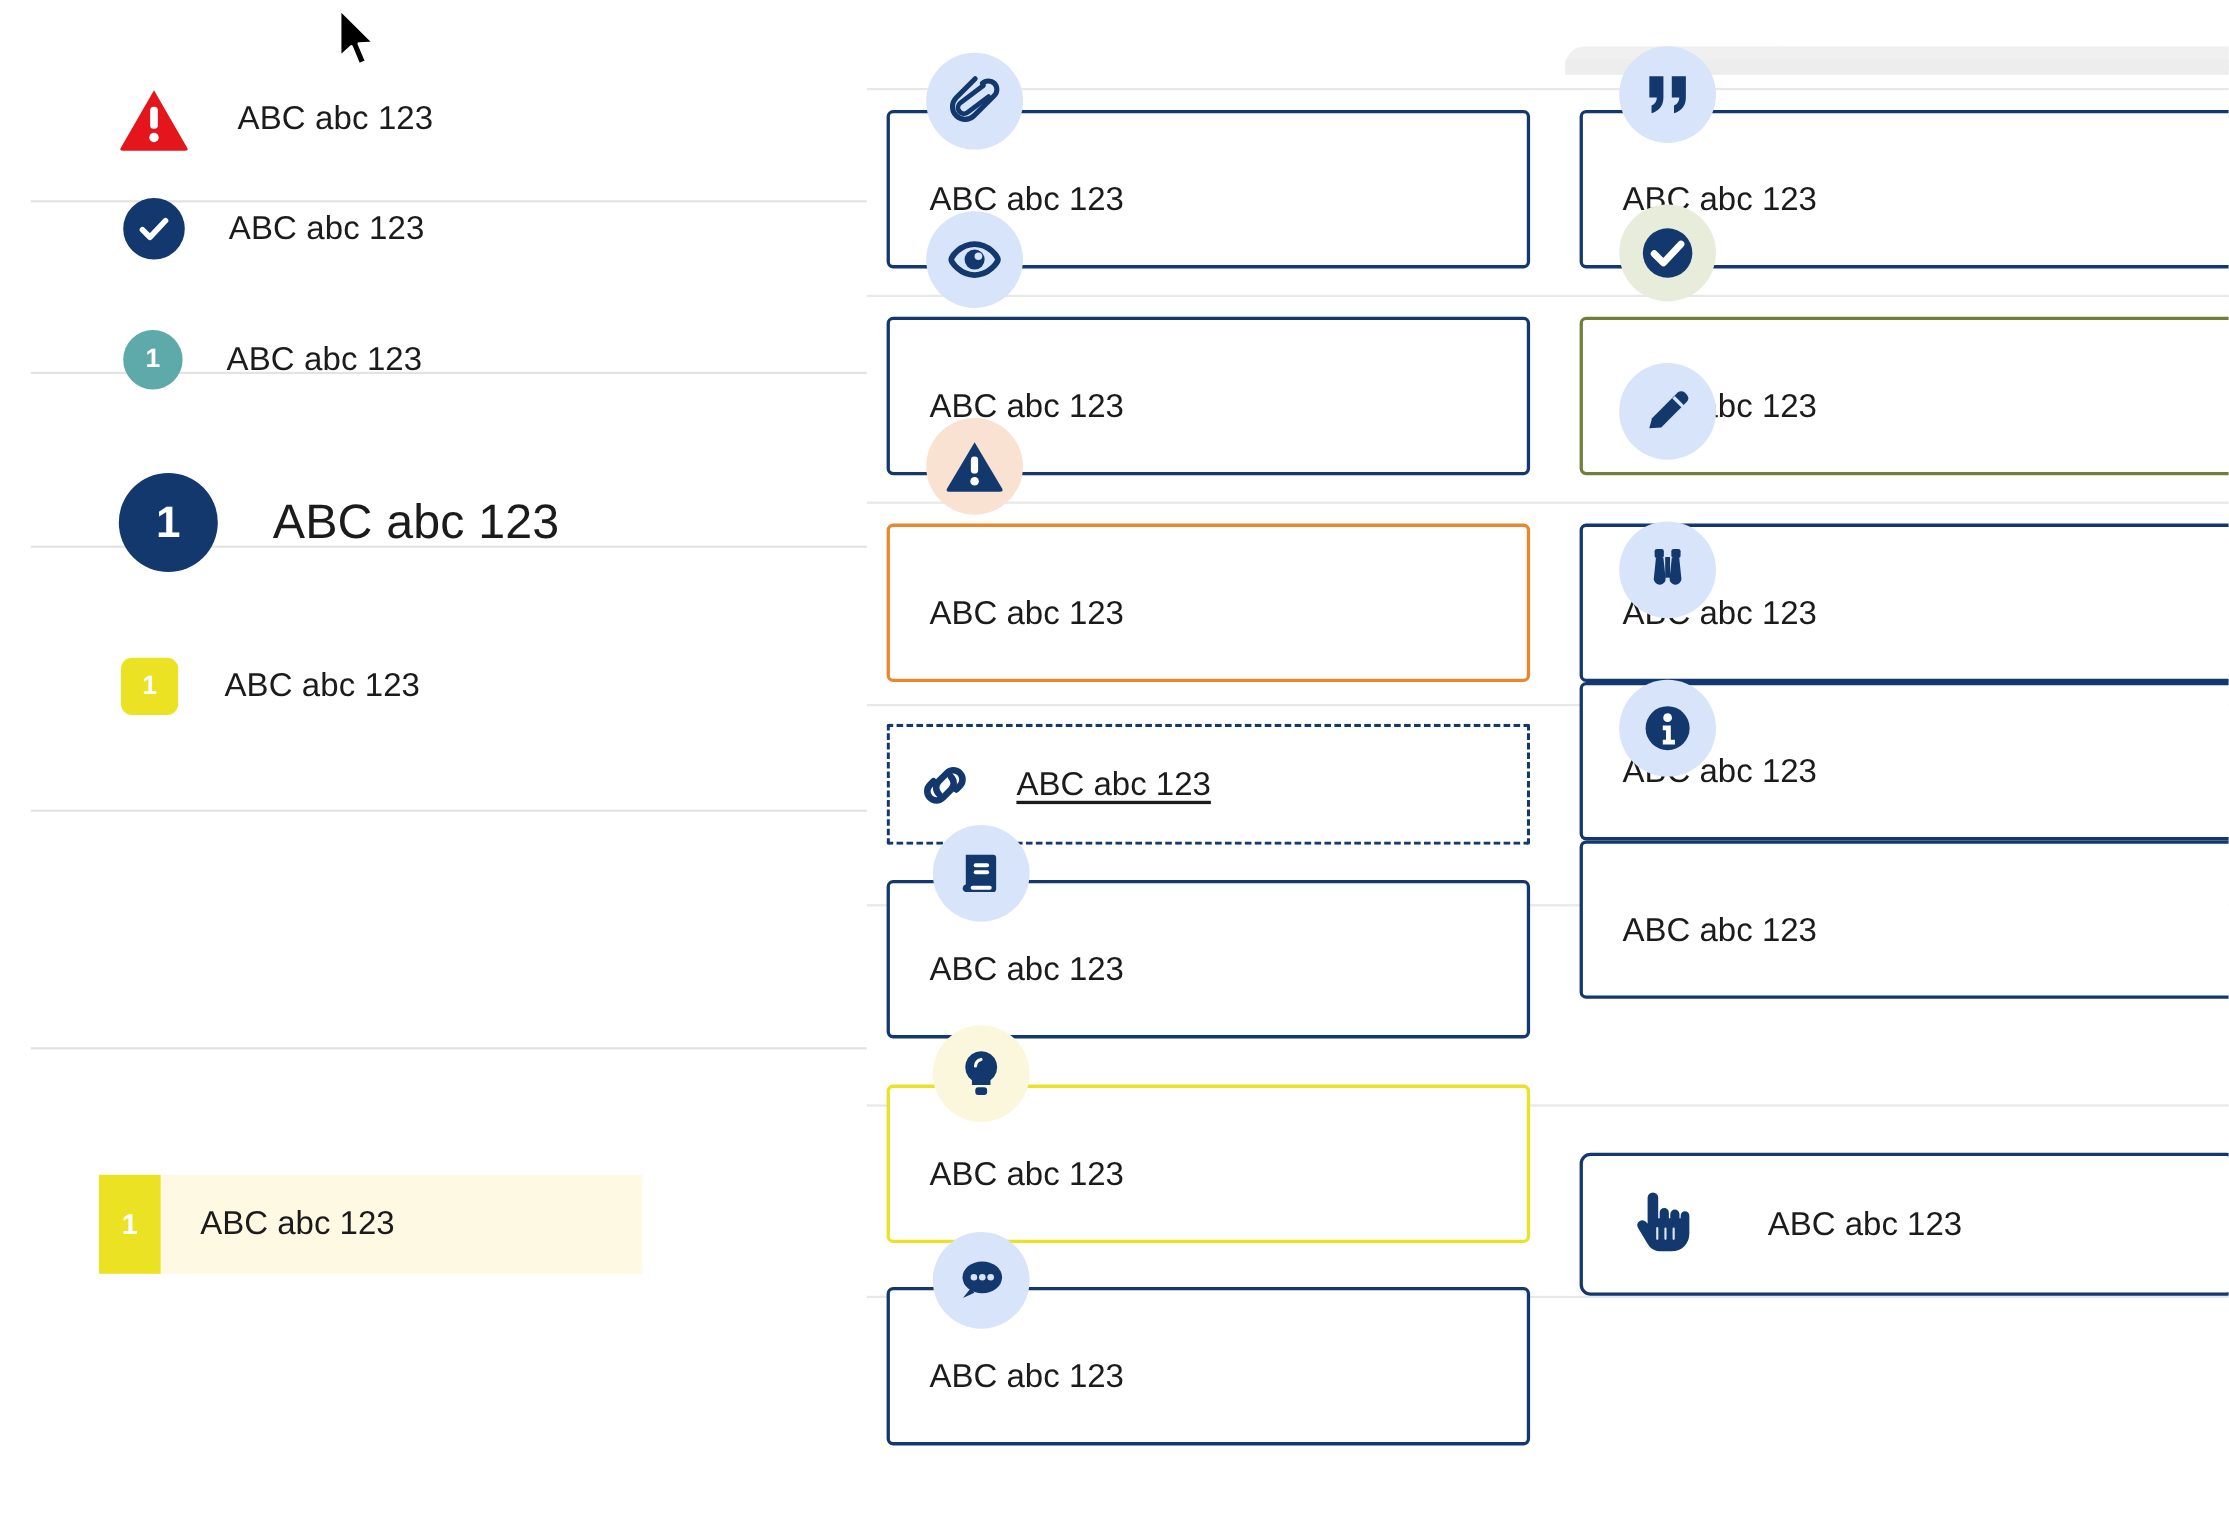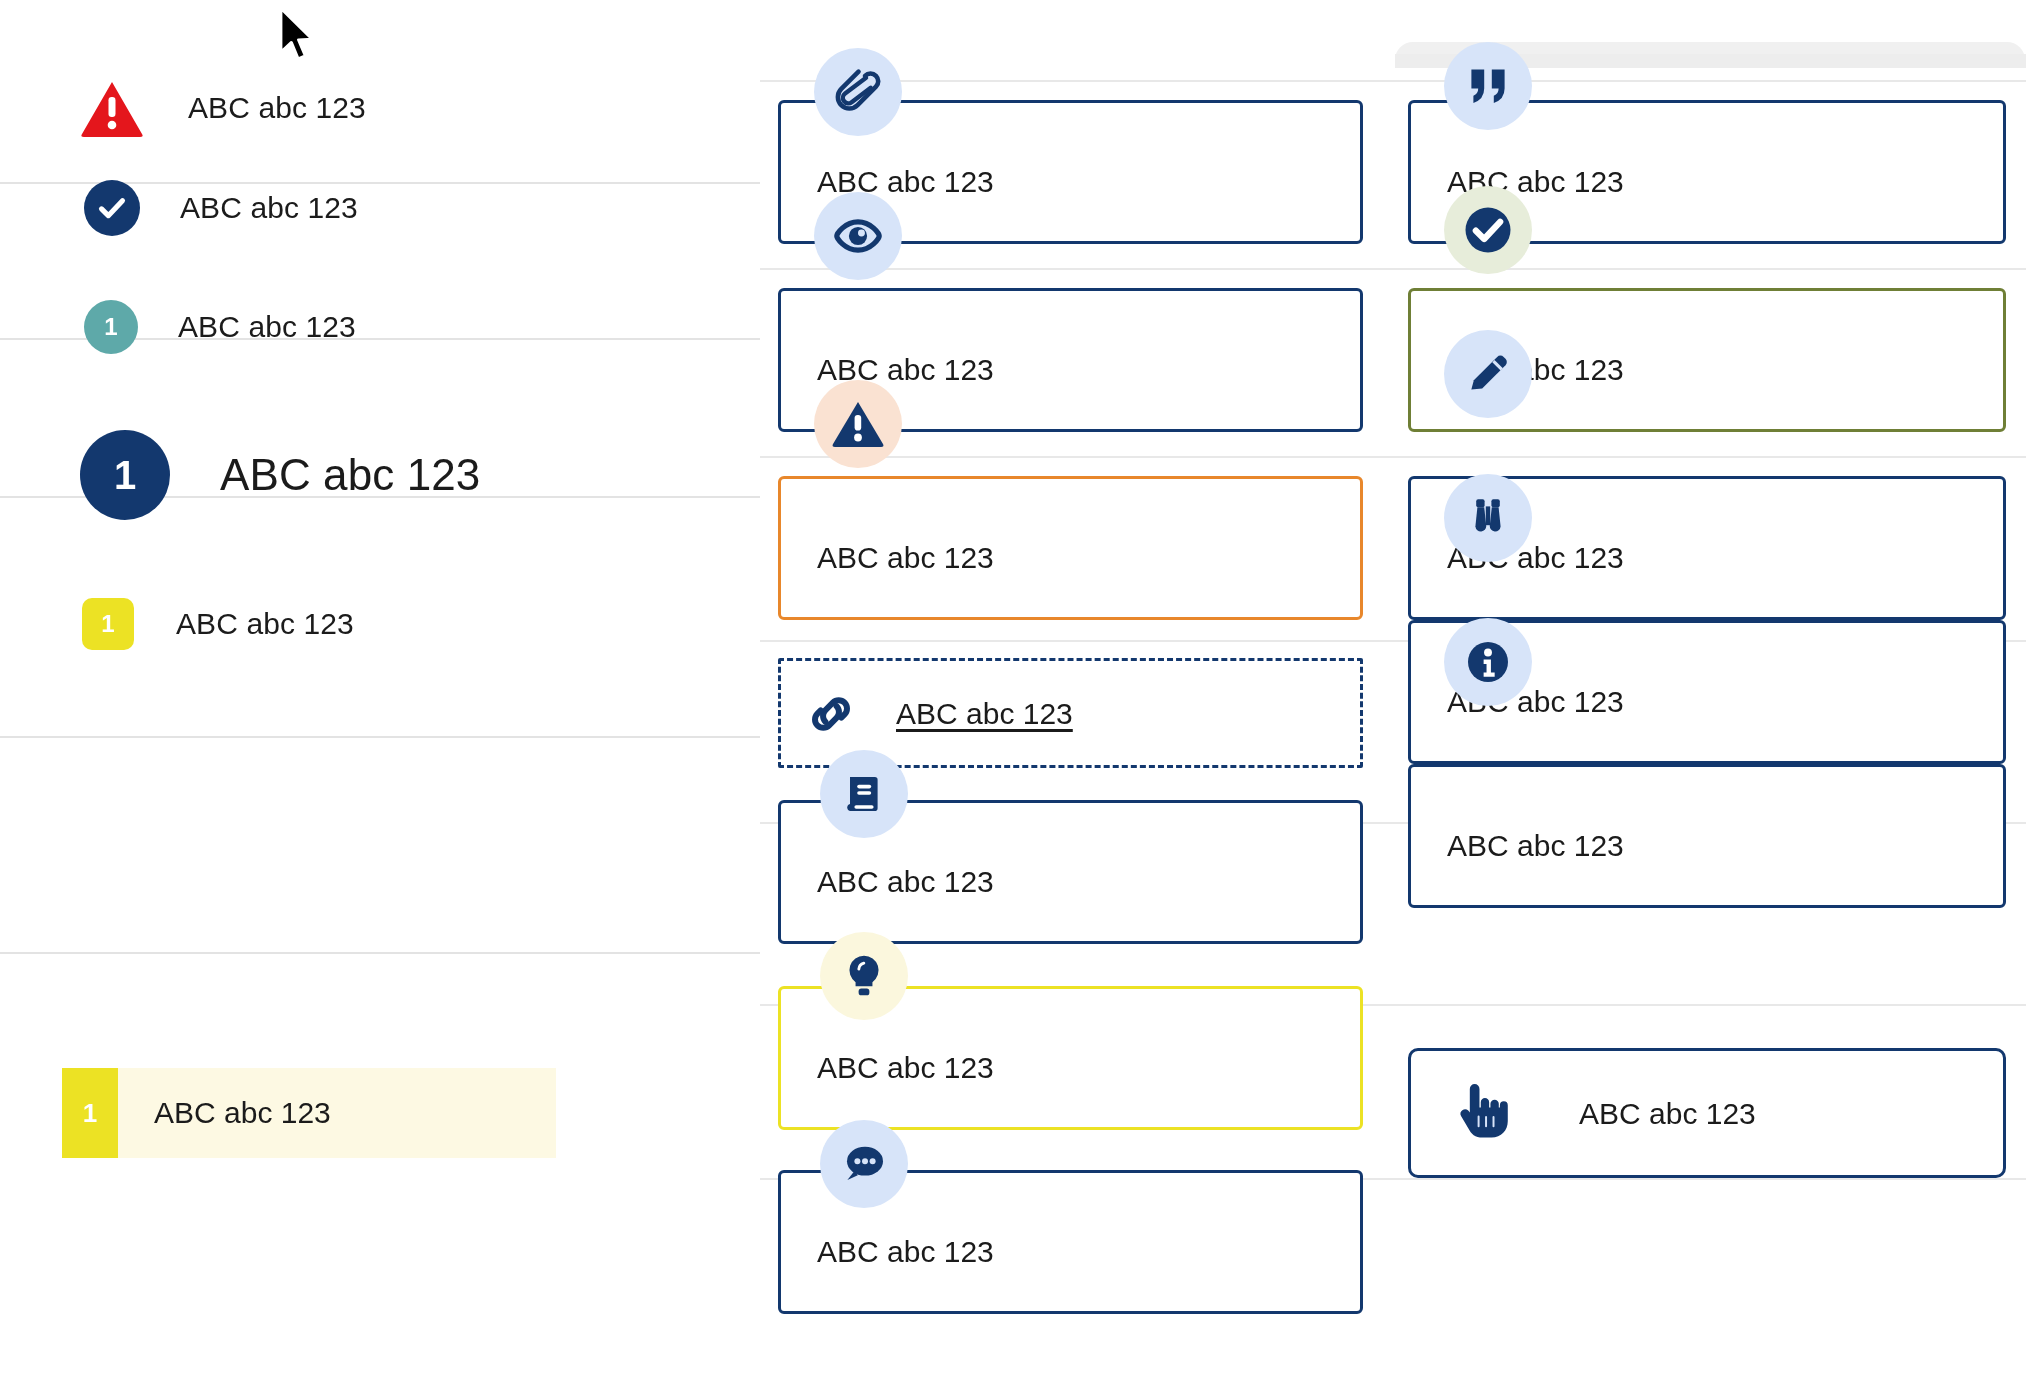--- a/index.html
+++ b/index.html
@@ -4,21 +4,21 @@
 <style>
   html,body{margin:0;padding:0;}
   body{
     width:2026px;height:1392px;
     background:#ffffff;
     font-family:"Liberation Sans", sans-serif;
     overflow:hidden;
     position:relative;
   }
   
-  .stage{position:absolute;inset:0;}
+  .stage{position:absolute;inset:0;margin-left:28px;}
   .abs{position:absolute;}
 
   
   #left-panel{left:0;top:0;width:760px;height:1392px;}
   .hrule{position:absolute;left:0;width:760px;height:2px;background:#e3e3e3;}
   .lrow{position:absolute;display:flex;align-items:center;}
   .lrow .ltext{font-size:30px;color:#1b1b1b;letter-spacing:.1px;white-space:nowrap;}
 
   
   .badge-tri{position:relative;width:64px;height:56px;}

